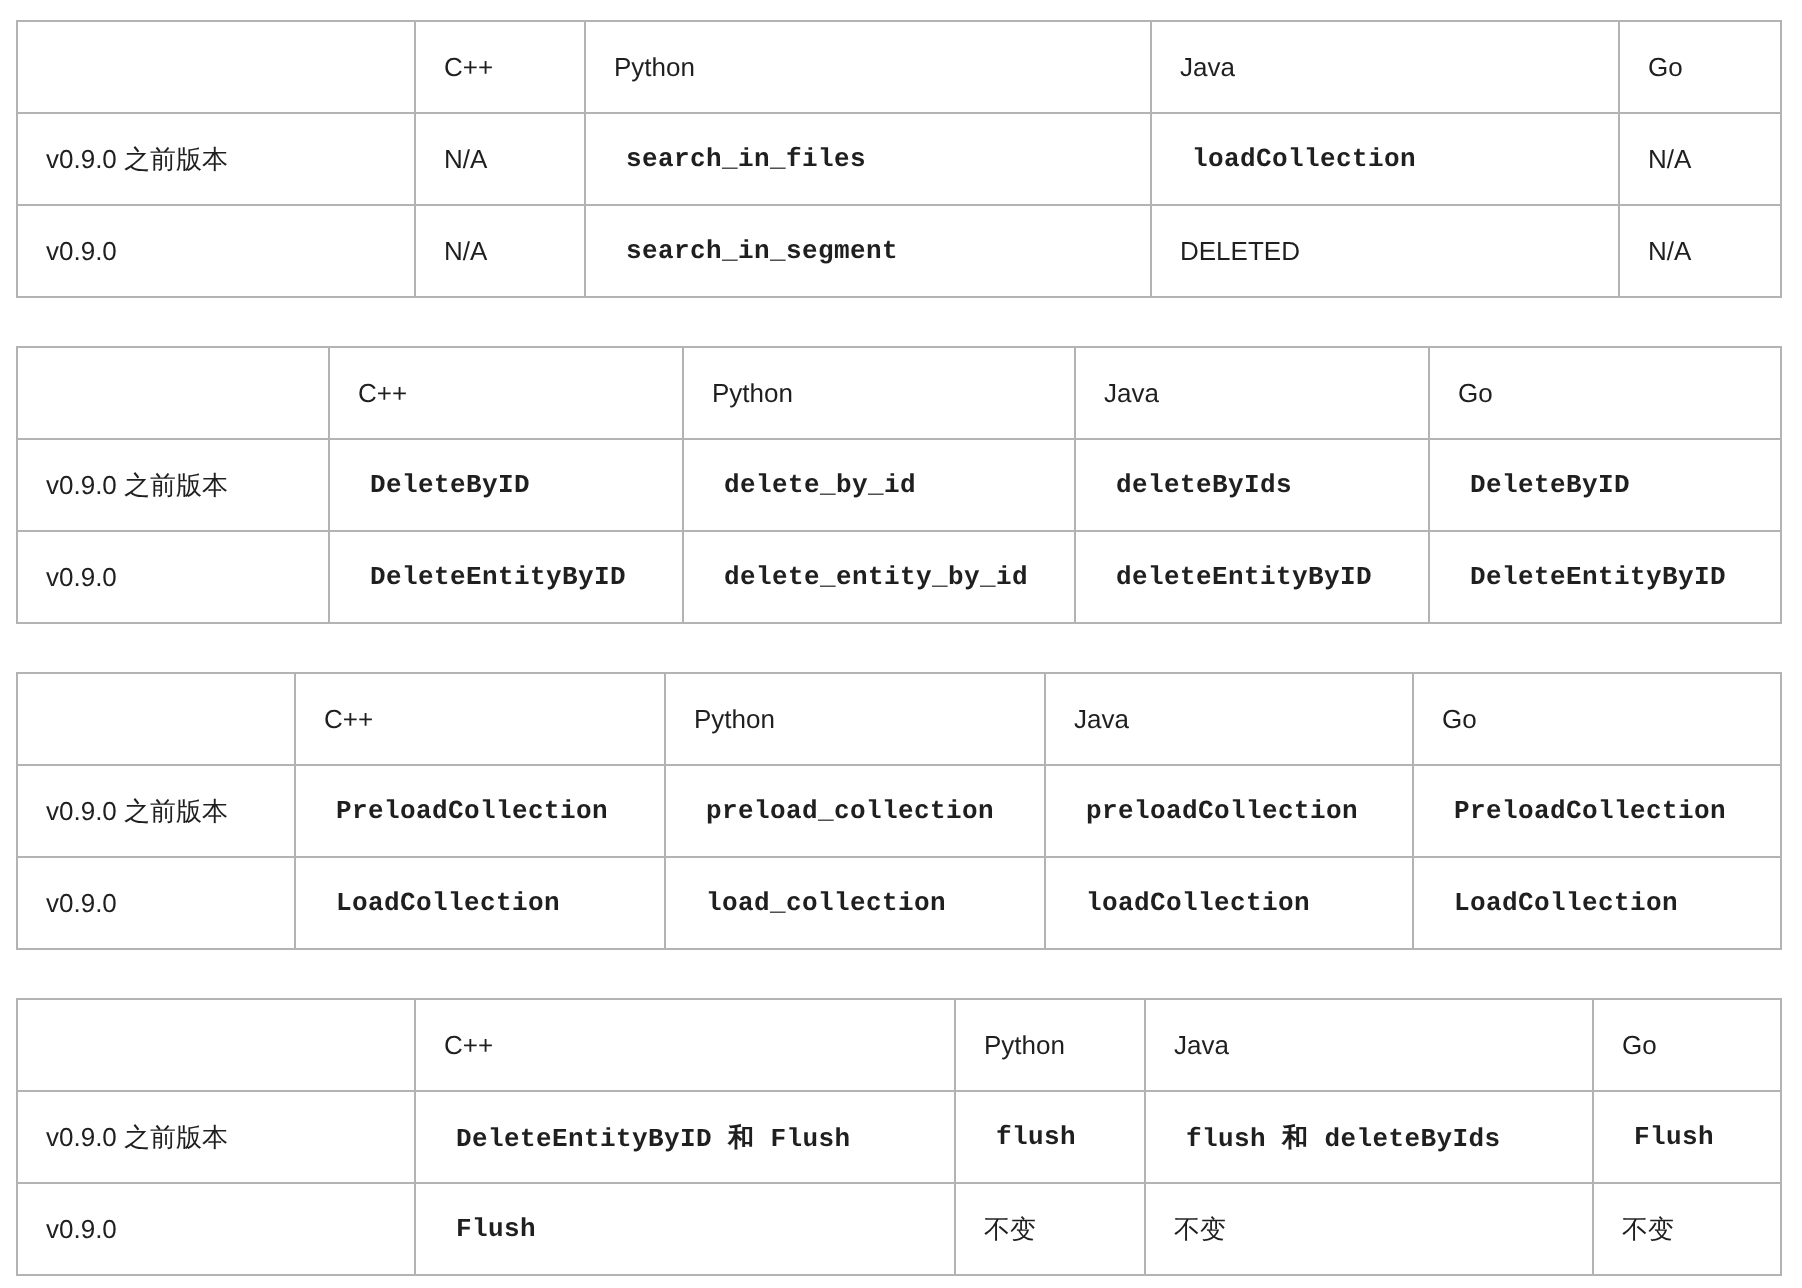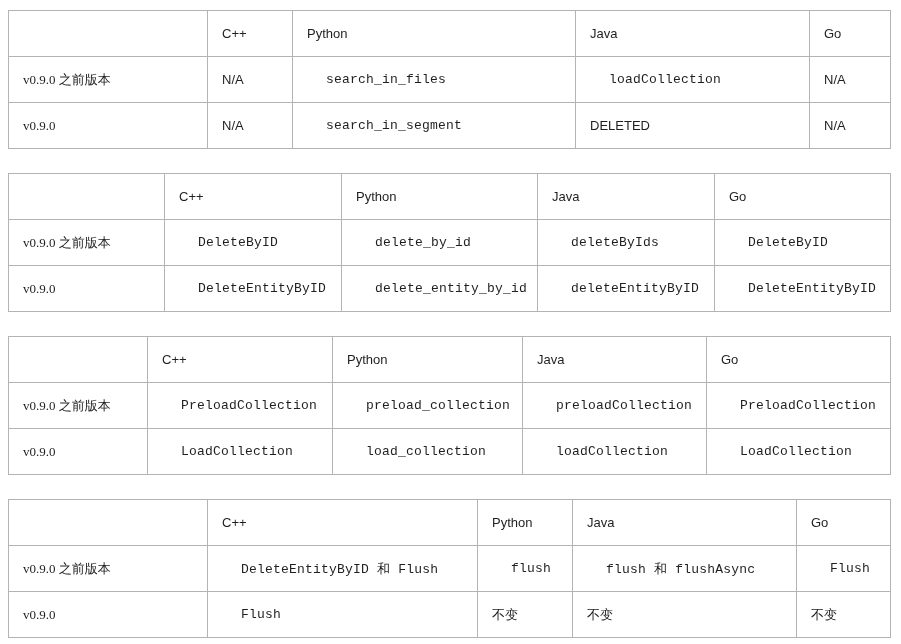--- a/index.html
+++ b/index.html
@@ -26,26 +26,27 @@
     text-align: left;
     font-size: 13px;
     font-weight: 400;
     padding: 0 6px 0 14px;
     overflow: hidden;
     white-space: nowrap;
   }
   .api-table th { color: #1f1f1f; }
   .api-table td.code {
     font-family: "Liberation Mono", "DejaVu Sans Mono", monospace;
-    padding-left: 33px;
+    padding-left: 20px;
     font-size: 13px;
     letter-spacing: 0.2px;
+    font-weight: bold;
   }
   .api-table td.plain { padding-left: 14px; margin-top: 22px; }
-  .api-table td.rowlabel { padding-left: 14px; font-family: Liberation Serif, serif; }
+  .api-table td.rowlabel { padding-left: 14px; }
 </style>
 </head>
 <body>
 
 <main>
 
   <table class="api-table">
     <colgroup>
       <col style="width:199px">
         <col style="width:85px">
@@ -165,21 +166,21 @@
         <th>Python</th>
         <th>Java</th>
         <th>Go</th>
       </tr>
     </thead>
     <tbody>
       <tr>
         <td class="rowlabel">v0.9.0 之前版本</td>
         <td class="code">DeleteEntityByID 和 Flush</td>
         <td class="code">flush</td>
-        <td class="code">flush 和 flushAsync</td>
+        <td class="code">flush 和 deleteByIds</td>
         <td class="code">Flush</td>
       </tr>
       <tr>
         <td class="rowlabel">v0.9.0</td>
         <td class="code">Flush</td>
         <td class="plain">不变</td>
         <td class="plain">不变</td>
         <td class="plain">不变</td>
       </tr>
     </tbody>

